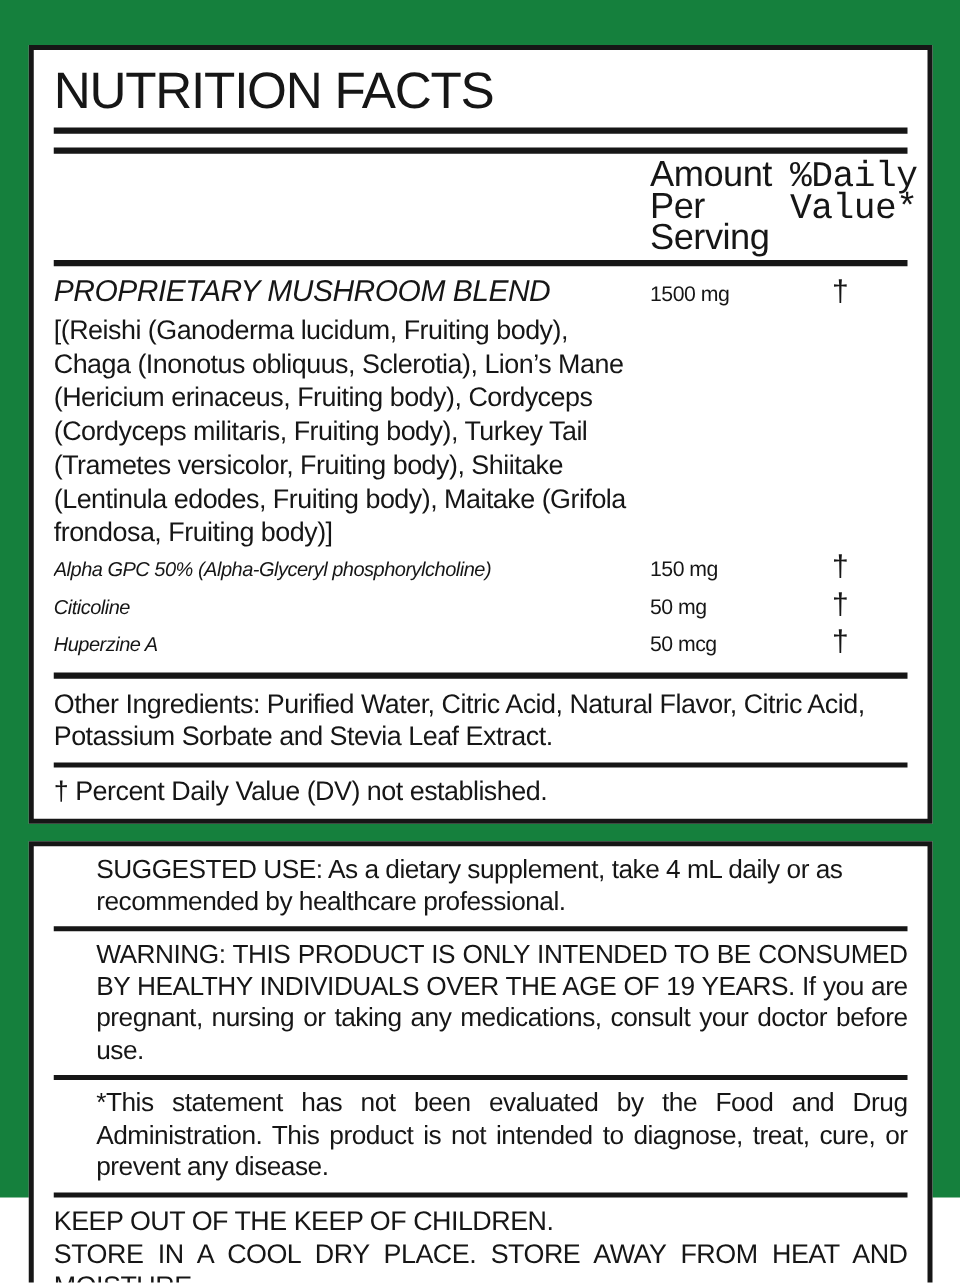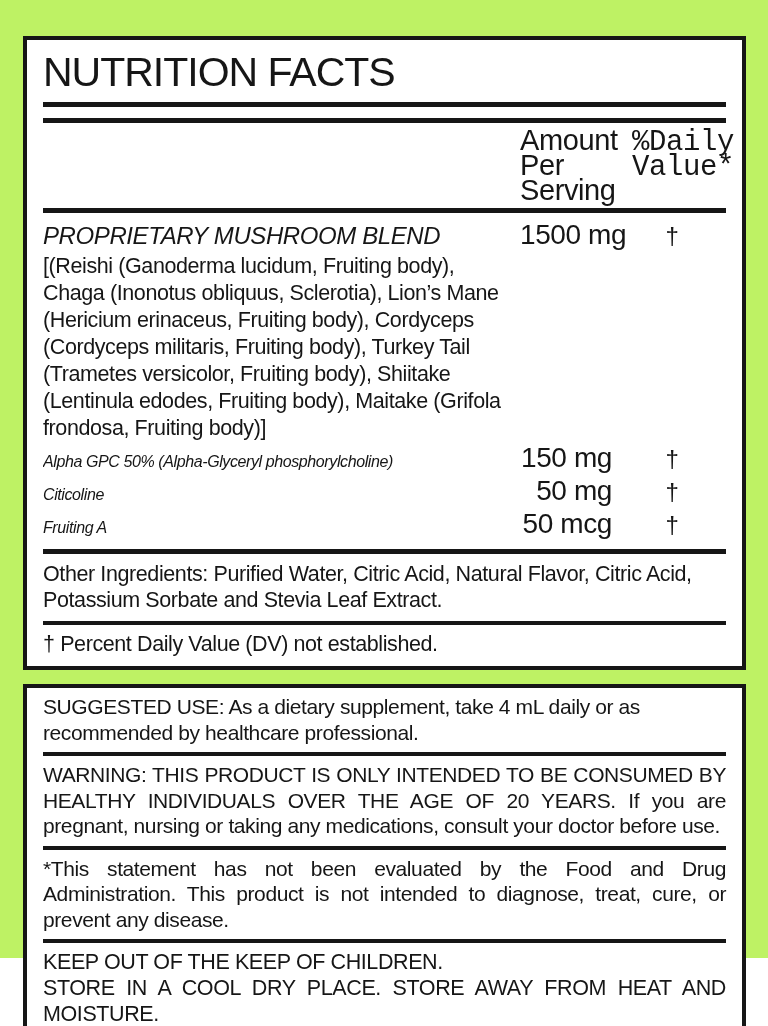--- a/index.html
+++ b/index.html
@@ -7,21 +7,21 @@
     width: 768px; height: 1026px;
     background: #ffffff;
     font-family: "Liberation Sans", sans-serif;
     color: #161616;
     -webkit-font-smoothing: antialiased;
   }
   .page {
     box-sizing: border-box;
     width: 768px; height: 958px;
     padding: 36px 22px 0 23px;
-    background: #bef264;
+    background: #15803d;
   }
   .panel {
     box-sizing: border-box;
     border: 4px solid #161616;
     padding: 0 16px;
     background: #ffffff;
     letter-spacing: -0.4px;
   }
   .panel + .panel { margin-top: 14px; }
 
@@ -44,33 +44,33 @@
     grid-template-columns: 1fr 112px 94px;
     align-items: baseline;
   }
   .col-header { padding: 5px 0; font-size: 29px; line-height: 25px; }
   .col-header .amount-h { text-align: left; }
   .col-header .dv-h { text-align: center; padding-right: 14px; font-family: Liberation Mono, monospace; }
 
   .rows-block { padding: 6px 0 8px 0; }
   .row-name   { font-size: 24px; line-height: 30px; white-space: nowrap; overflow: hidden; font-style: italic; }
   .row-name.small { font-size: 16px; line-height: 27px; }
-  .row-amount { text-align: right; padding-right: 20px; font-size: 28px; white-space: nowrap; }
+  .row-amount { padding-right: 20px; font-size: 17px; white-space: nowrap; }
   .row-dv     { text-align: center; padding-right: 14px; font-size: 24px; }
   .blend-desc {
     max-width: 472px;
     font-size: 21.5px;
     line-height: 27px;
     padding: 2px 0 0 0;
   }
   .text-block { padding: 7px 0 8px 0; font-size: 21.5px; line-height: 26px; }
   .footnote   { padding: 7px 0 9px 0; font-size: 21.5px; line-height: 25px; }
 
   
-  .info-block { padding: 6px 0 7px 0; font-size: 21px; line-height: 25.5px; }
+  .info-block { padding: 6px 0 7px 0; font-size: 21px; line-height: 25.5px; margin-left: 34px; }
   .info-block.just { text-align: justify; }
   .storage-block { padding: 6px 0 9px 0; font-size: 21.5px; line-height: 26px; }
   .storage-line.stretch { text-align: justify; text-align-last: justify; }
 </style>
 </head>
 <body>
 
 <div class="page">
 
   <div class="panel">
@@ -114,21 +114,21 @@
         <div class="row-dv">†</div>
       </div>
 
       <div class="grid">
         <div class="row-name small">Citicoline</div>
         <div class="row-amount">50 mg</div>
         <div class="row-dv">†</div>
       </div>
 
       <div class="grid">
-        <div class="row-name small">Fruiting A</div>
+        <div class="row-name small">Huperzine A</div>
         <div class="row-amount">50 mcg</div>
         <div class="row-dv">†</div>
       </div>
 
     </div>
 
     <div class="bar"></div>
 
     <div class="text-block">Other Ingredients: Purified Water, Citric Acid, Natural Flavor, Citric Acid, Potassium Sorbate and Stevia Leaf Extract.</div>
 
@@ -137,21 +137,21 @@
     <div class="footnote">† Percent Daily Value (DV) not established.</div>
 
   </div>
 
   <div class="panel">
 
     <div class="info-block">SUGGESTED USE: As a dietary supplement, take 4 mL daily or as recommended by healthcare professional.</div>
 
     <div class="bar4"></div>
 
-    <div class="info-block just">WARNING: THIS PRODUCT IS ONLY INTENDED TO BE CONSUMED BY HEALTHY INDIVIDUALS OVER THE AGE OF 20 YEARS. If you are pregnant, nursing or taking any medications, consult your doctor before use.</div>
+    <div class="info-block just">WARNING: THIS PRODUCT IS ONLY INTENDED TO BE CONSUMED BY HEALTHY INDIVIDUALS OVER THE AGE OF 19 YEARS. If you are pregnant, nursing or taking any medications, consult your doctor before use.</div>
 
     <div class="bar4"></div>
 
     <div class="info-block just">*This statement has not been evaluated by the Food and Drug Administration. This product is not intended to diagnose, treat, cure, or prevent any disease.</div>
 
     <div class="bar4"></div>
 
     <div class="storage-block">
       <div class="storage-line">KEEP OUT OF THE KEEP OF CHILDREN.</div>
       <div class="storage-line stretch">STORE IN A COOL DRY PLACE. STORE AWAY FROM HEAT AND MOISTURE.</div>

